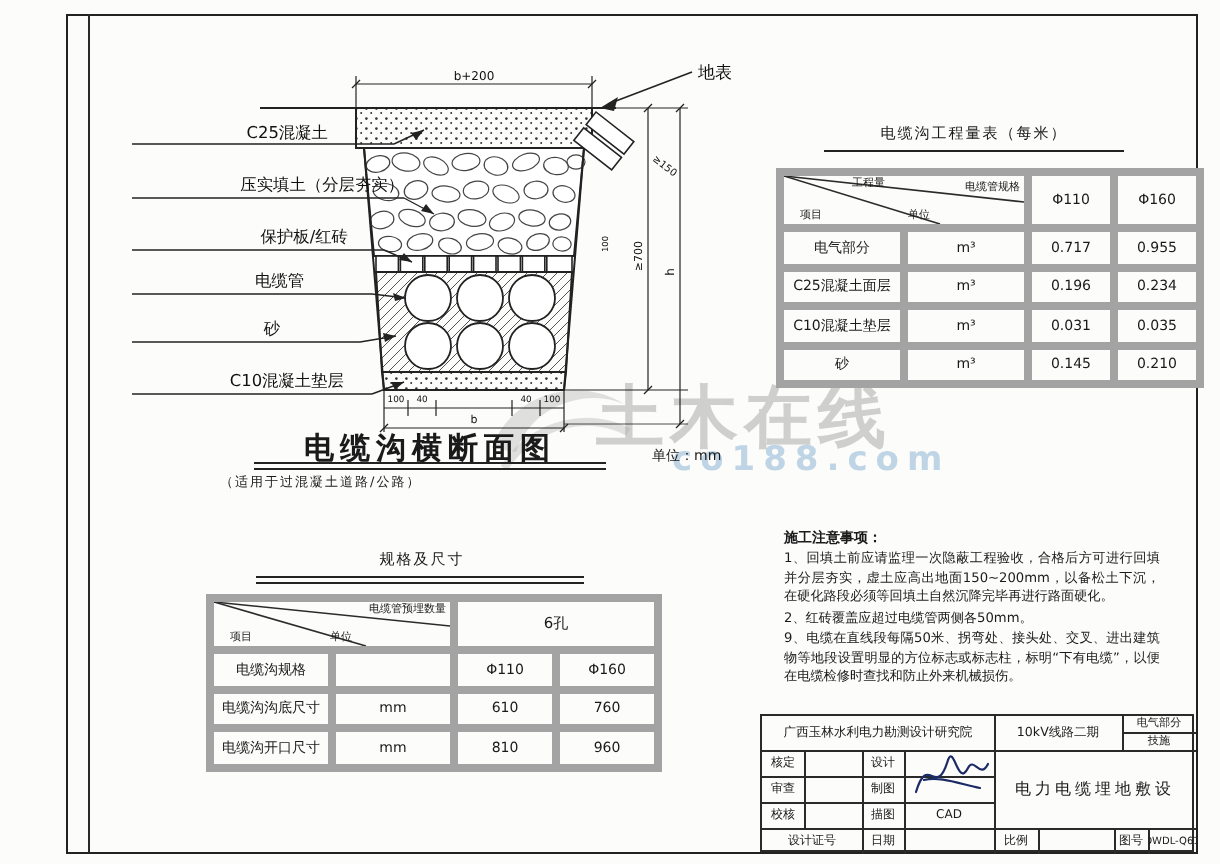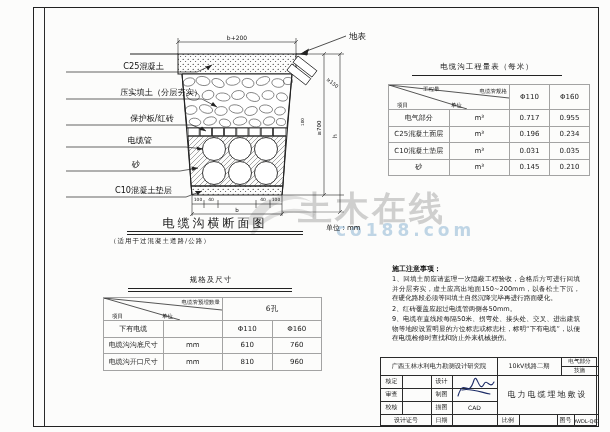--- a/index.html
+++ b/index.html
@@ -7,30 +7,30 @@
          font-family:"DejaVu Sans",sans-serif;color:#1a1a1a;overflow:hidden;}
   .abs{position:absolute;}
   .line{position:absolute;background:#2a2a2a;}
   
   .frame-outer{left:33px;top:7px;width:564px;height:418px;border:1px solid #222;}
   .frame-left2{left:44px;top:7px;width:1px;height:419px;}
   
   svg text{font-family:"DejaVu Sans",sans-serif;fill:#111;}
   
   table.dtable{border-collapse:collapse;table-layout:fixed;}
-  table.dtable td{border:1px solid #a3a3a3;text-align:center;vertical-align:middle;
+  table.dtable td{border:4px solid #a3a3a3;text-align:center;vertical-align:middle;
                   padding:0;font-size:7px;line-height:1.15;overflow:hidden;}
   .h24 td{height:24px;} .r16 td{height:15.5px;} .h22 td{height:22px;}
   .corner{position:relative;}
   .corner svg{position:absolute;left:0;top:0;width:100%;height:100%;}
   .ctext{position:absolute;font-size:5.5px;white-space:nowrap;}
   .ttl{position:absolute;text-align:center;font-size:7.5px;letter-spacing:1px;}
   .uline{position:absolute;border-top:1.3px solid #222;}
   
-  .caption{position:absolute;text-align:center;font-size:12px;letter-spacing:3px;font-weight:normal;}
+  .caption{position:absolute;text-align:center;font-size:15px;letter-spacing:3px;font-weight:bold;}
   .subcap{position:absolute;text-align:left;font-size:6.5px;letter-spacing:1px;}
   .unit{position:absolute;font-size:7px;margin-left:20px;}
   
   .notes{position:absolute;left:392px;top:264px;width:188px;font-size:6.6px;line-height:1.45;text-align:justify;}
   .notes .nt{font-size:7px;font-weight:bold;margin-bottom:1px;}
   .notes p{margin:0 0 1px 0;}
   
   .tb{position:absolute;left:380px;top:357px;width:217px;height:69px;border:1px solid #2a2a2a;box-sizing:border-box;}
   .tb .cell{position:absolute;display:flex;align-items:center;justify-content:center;
             font-size:6px;white-space:nowrap;overflow:hidden;}
@@ -283,21 +283,21 @@
             <line x1="0" y1="0" x2="76" y2="22" stroke="#2b2b2b" stroke-width="0.8"></line>
           </svg>
           <span class="ctext" style="top:1px;right:2px;">电缆管预埋数量</span>
           <span class="ctext" style="bottom:1px;left:8px;">项目</span>
           <span class="ctext" style="bottom:1px;left:58px;">单位</span>
         </div>
       </td>
       <td colspan="2" style="width:98px;font-size:7.5px;">6孔</td>
     </tr>
     <tr class="r16">
-      <td style="width:88px;">下有电缆</td>
+      <td style="width:88px;">电缆沟规格</td>
       <td style="width:30px;"></td>
       <td style="width:49px;">Φ110</td>
       <td style="width:49px;">Φ160</td>
     </tr>
     <tr class="r16">
       <td>电缆沟沟底尺寸</td>
       <td>mm</td>
       <td>610</td>
       <td>760</td>
     </tr>

